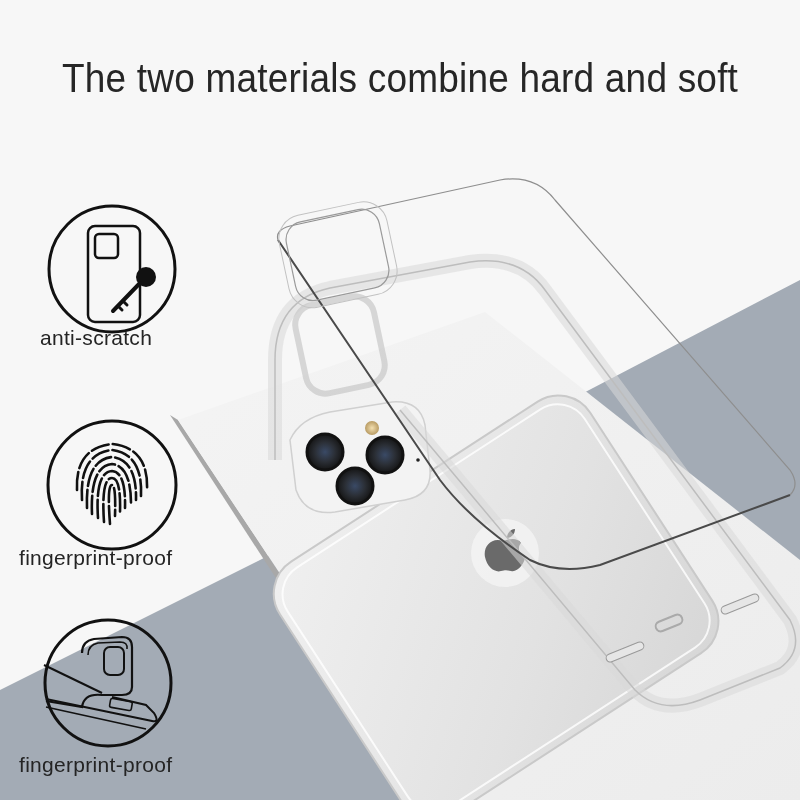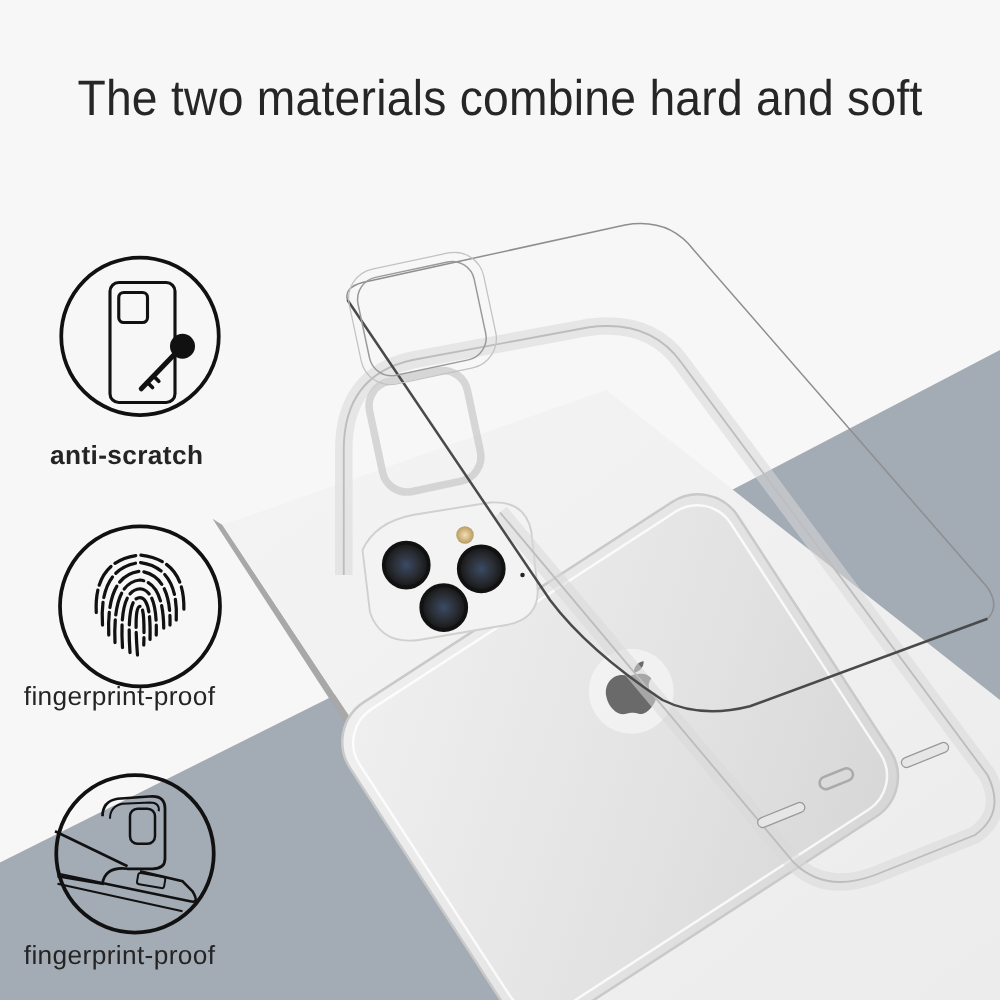--- a/index.html
+++ b/index.html
@@ -96,21 +96,21 @@
 <div class="headline">The two materials combine hard and soft</div>
 
 <svg class="feature-icon" style="left:46px; top:203px;" width="132" height="132" viewBox="0 0 132 132">
   <circle cx="66" cy="66" r="63" fill="none" stroke="#111" stroke-width="3"></circle>
   <rect x="42" y="23" width="52" height="96" rx="7" fill="none" stroke="#111" stroke-width="2.5"></rect>
   <rect x="49" y="31" width="23" height="24" rx="4" fill="none" stroke="#111" stroke-width="2.5"></rect>
   <circle cx="100" cy="74" r="10" fill="#111"></circle>
   <path d="M 94 80 L 67 108" stroke="#111" stroke-width="4" stroke-linecap="round"></path>
   <path d="M 72 103 L 76 107 M 77 98 L 81 102" stroke="#111" stroke-width="3" stroke-linecap="round"></path>
 </svg>
-<div class="feature-label" style="left:40px; top:353px;font-weight:bold;">anti-scratch</div>
+<div class="feature-label" style="left:40px; top:326px;">anti-scratch</div>
 
 <svg class="feature-icon" style="left:45px; top:418px;" width="134" height="134" viewBox="0 0 134 134">
   <circle cx="67" cy="67" r="64" fill="none" stroke="#111" stroke-width="3"></circle>
   <g fill="none" stroke="#111" stroke-width="2.6" stroke-linecap="round" stroke-dasharray="18 4">
     <path d="M 32 72 Q 30 30 67 26 Q 104 30 102 72"></path>
     <path d="M 37 82 Q 34 36 67 32 Q 98 36 96 78"></path>
     <path d="M 42 90 Q 40 42 67 39 Q 92 42 91 82"></path>
     <path d="M 47 96 Q 45 48 67 46 Q 86 48 86 86"></path>
     <path d="M 53 100 Q 50 54 67 53 Q 81 54 80 90"></path>
     <path d="M 59 104 Q 56 60 67 60 Q 76 60 75 94"></path>

